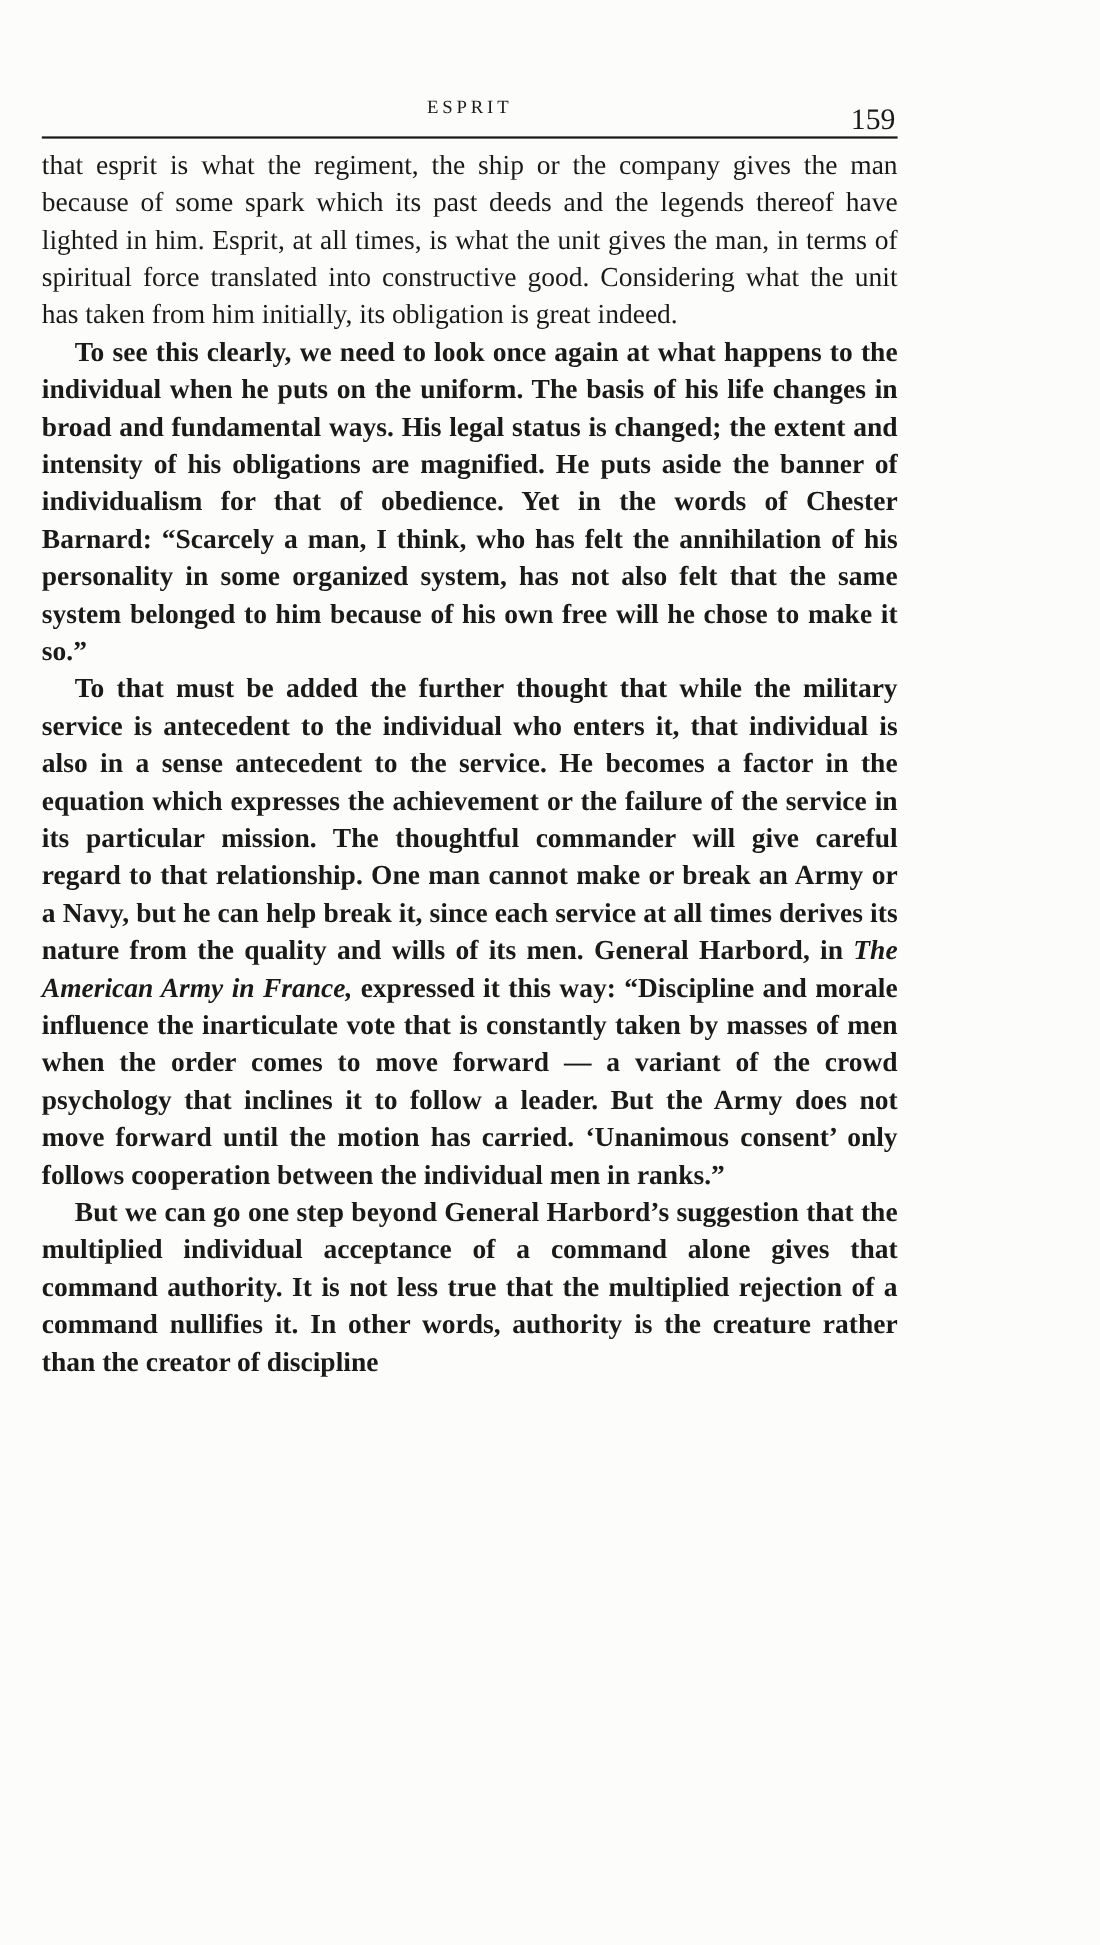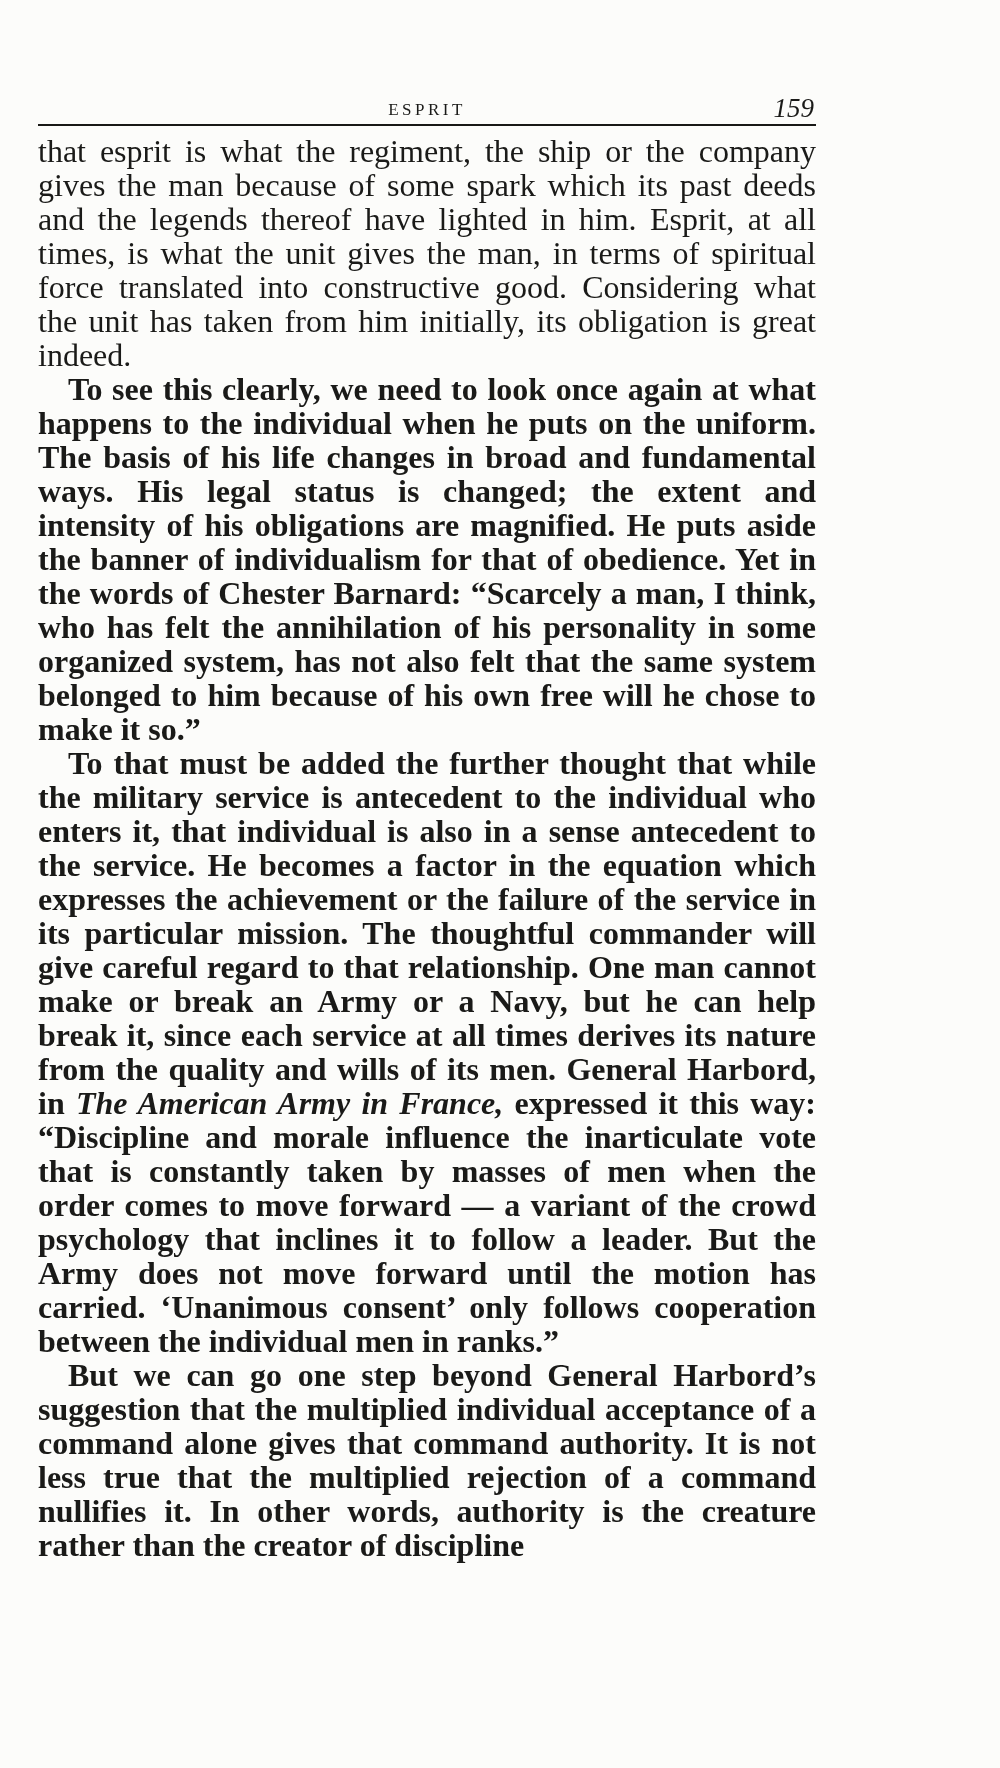--- a/index.html
+++ b/index.html
@@ -24,42 +24,41 @@
     width: 778px;
   }
   .running-head {
     position: relative;
     height: 30px;
   }
   .head-title {
     position: absolute;
     left: 0;
     right: 0;
-    bottom: 0;
+    bottom: 12px;
     text-align: center;
     font-size: 17px;
     letter-spacing: 3.5px;
     font-weight: 400;
   }
   .page-number {
     position: absolute;
     right: 2px;
     bottom: -4px;
     font-size: 27px;
     font-weight: 400;
-    font-style: italic;
   }
   .head-rule {
     margin-top: 4px;
     border: 0;
     border-top: 2px solid #181816;
   }
   .body-text {
     margin-top: 2px;
-    font-size: 32px;
+    font-size: 25px;
     line-height: 34px;
     text-align: justify;
   }
   .body-text p {
     margin: 0;
     padding: 0;
   }
   .body-text p.indent {
     text-indent: 30px;
     font-weight: bold;

